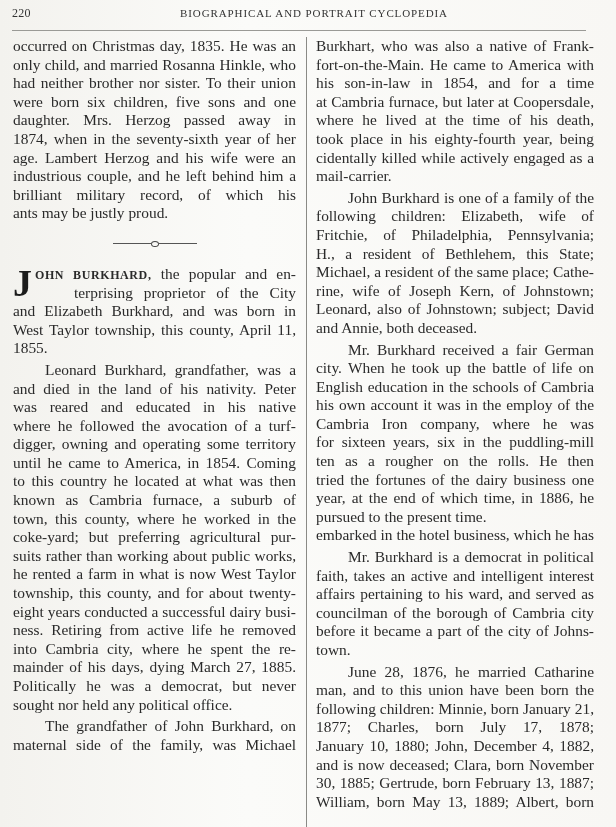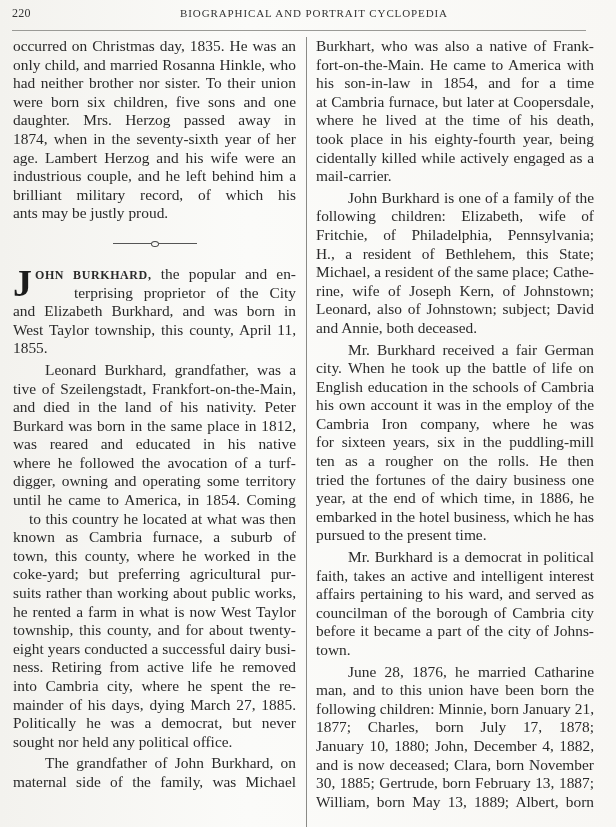--- a/index.html
+++ b/index.html
@@ -94,28 +94,26 @@
       <span class="dropcap">J</span>
       <span class="line" style="white-space: normal; overflow: hidden; height: 18.6px;"><span class="name-caps">OHN BURKHARD,</span><span> the popular and en-</span></span>
       <span class="line" style="padding-left: 39px; white-space: normal; overflow: hidden; height: 18.6px;">terprising proprietor of the City Hotel,</span>
       <span class="line" style="white-space: normal; overflow: hidden; height: 18.6px;">and Elizabeth Burkhard, and was born in</span>
       <span class="line" style="white-space: normal; overflow: hidden; height: 18.6px;">West Taylor township, this county, April 11,</span>
       <span class="line last" style="white-space: normal; overflow: hidden; height: 18.6px;">1855.</span>
     </p>
 
     <p class="indent">
       <span class="line" style="padding-left: 16px; white-space: normal; overflow: hidden; height: 18.6px;">Leonard Burkhard, grandfather, was a na-</span>
-      <span class="line" style="text-indent: 0px; white-space: normal; overflow: hidden; height: 18.6px;">tive of Szeilengstadt, Frankfort-on-the-Main,</span>
       <span class="line" style="text-indent: 0px; white-space: normal; overflow: hidden; height: 18.6px;">and died in the land of his nativity.  Peter</span>
-      <span class="line" style="text-indent: 0px; white-space: normal; overflow: hidden; height: 18.6px;">Burkard was born in the same place in 1812,</span>
       <span class="line" style="text-indent: 0px; white-space: normal; overflow: hidden; height: 18.6px;">was reared and educated in his native country,</span>
       <span class="line" style="text-indent: 0px; white-space: normal; overflow: hidden; height: 18.6px;">where he followed the avocation of a turf-</span>
       <span class="line" style="text-indent: 0px; white-space: normal; overflow: hidden; height: 18.6px;">digger, owning and operating some territory</span>
       <span class="line" style="text-indent: 0px; white-space: normal; overflow: hidden; height: 18.6px;">until he came to America, in 1854.  Coming</span>
-      <span class="line" style="text-indent: 0px; white-space: normal; overflow: hidden; height: 18.6px; margin-left: 16px;">to this country he located at what was then</span>
+      <span class="line" style="text-indent: 0px; white-space: normal; overflow: hidden; height: 18.6px;">to this country he located at what was then</span>
       <span class="line" style="text-indent: 0px; white-space: normal; overflow: hidden; height: 18.6px;">known as Cambria furnace, a suburb of Johns-</span>
       <span class="line" style="text-indent: 0px; white-space: normal; overflow: hidden; height: 18.6px;">town, this county, where he worked in the</span>
       <span class="line" style="text-indent: 0px; white-space: normal; overflow: hidden; height: 18.6px;">coke-yard; but preferring agricultural pur-</span>
       <span class="line" style="text-indent: 0px; white-space: normal; overflow: hidden; height: 18.6px;">suits rather than working about public works,</span>
       <span class="line" style="text-indent: 0px; white-space: normal; overflow: hidden; height: 18.6px;">he rented a farm in what is now West Taylor</span>
       <span class="line" style="text-indent: 0px; white-space: normal; overflow: hidden; height: 18.6px;">township, this county, and for about twenty-</span>
       <span class="line" style="text-indent: 0px; white-space: normal; overflow: hidden; height: 18.6px;">eight years conducted a successful dairy busi-</span>
       <span class="line" style="text-indent: 0px; white-space: normal; overflow: hidden; height: 18.6px;">ness.  Retiring from active life he removed</span>
       <span class="line" style="text-indent: 0px; white-space: normal; overflow: hidden; height: 18.6px;">into Cambria city, where he spent the re-</span>
       <span class="line" style="text-indent: 0px; white-space: normal; overflow: hidden; height: 18.6px;">mainder of his days, dying March 27, 1885.</span>
@@ -155,22 +153,22 @@
     <p class="indent">
       <span class="line" style="padding-left: 16px; white-space: normal; overflow: hidden; height: 18.6px;">Mr. Burkhard received a fair German and</span>
       <span class="line" style="text-indent: 0px; white-space: normal; overflow: hidden; height: 18.6px;">city.  When he took up the battle of life on</span>
       <span class="line" style="text-indent: 0px; white-space: normal; overflow: hidden; height: 18.6px;">English education in the schools of Cambria</span>
       <span class="line" style="text-indent: 0px; white-space: normal; overflow: hidden; height: 18.6px;">his own account it was in the employ of the</span>
       <span class="line" style="text-indent: 0px; white-space: normal; overflow: hidden; height: 18.6px;">Cambria Iron company, where he was engaged</span>
       <span class="line" style="text-indent: 0px; white-space: normal; overflow: hidden; height: 18.6px;">for sixteen years, six in the puddling-mill and</span>
       <span class="line" style="text-indent: 0px; white-space: normal; overflow: hidden; height: 18.6px;">ten as a rougher on the rolls.  He then</span>
       <span class="line" style="text-indent: 0px; white-space: normal; overflow: hidden; height: 18.6px;">tried the fortunes of the dairy business one</span>
       <span class="line" style="text-indent: 0px; white-space: normal; overflow: hidden; height: 18.6px;">year, at the end of which time, in 1886, he</span>
+      <span class="line last" style="text-indent: 0px; white-space: normal; overflow: hidden; height: 18.6px;">pursued to the present time.</span>
       <span class="line" style="text-indent: 0px; white-space: normal; overflow: hidden; height: 18.6px;">embarked in the hotel business, which he has</span>
-      <span class="line last" style="text-indent: 0px; white-space: normal; overflow: hidden; height: 18.6px;">pursued to the present time.</span>
     </p>
 
     <p class="indent">
       <span class="line" style="padding-left: 16px; white-space: normal; overflow: hidden; height: 18.6px;">Mr. Burkhard is a democrat in political</span>
       <span class="line" style="text-indent: 0px; white-space: normal; overflow: hidden; height: 18.6px;">faith, takes an active and intelligent interest in</span>
       <span class="line" style="text-indent: 0px; white-space: normal; overflow: hidden; height: 18.6px;">affairs pertaining to his ward, and served as</span>
       <span class="line" style="text-indent: 0px; white-space: normal; overflow: hidden; height: 18.6px;">councilman of the borough of Cambria city</span>
       <span class="line" style="text-indent: 0px; white-space: normal; overflow: hidden; height: 18.6px;">before it became a part of the city of Johns-</span>
       <span class="line last" style="text-indent: 0px; white-space: normal; overflow: hidden; height: 18.6px;">town.</span>
     </p>

